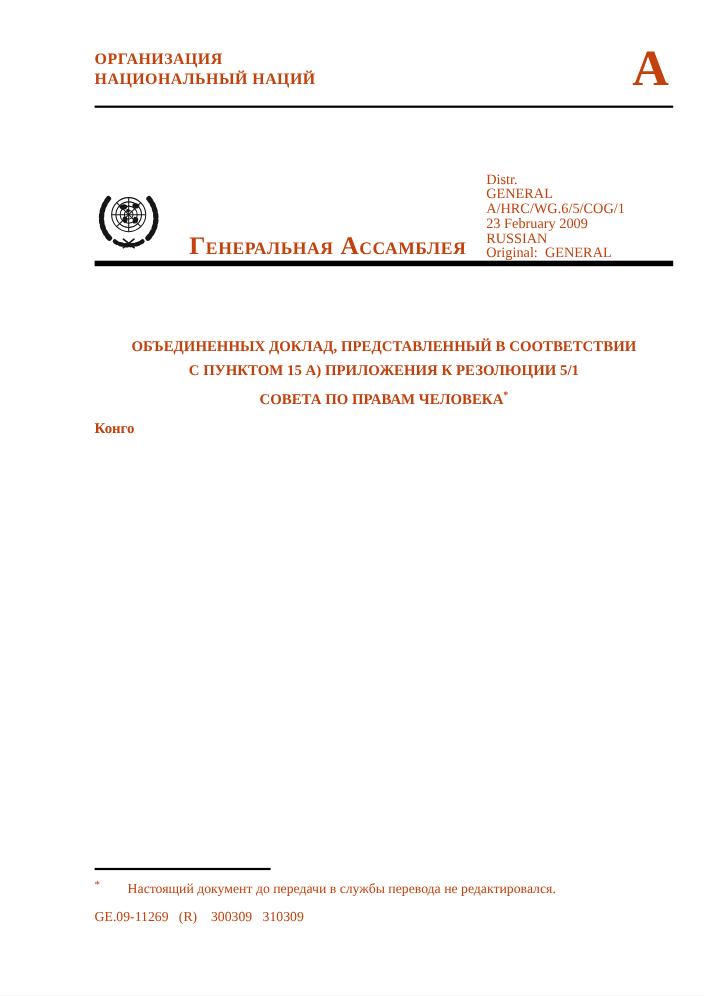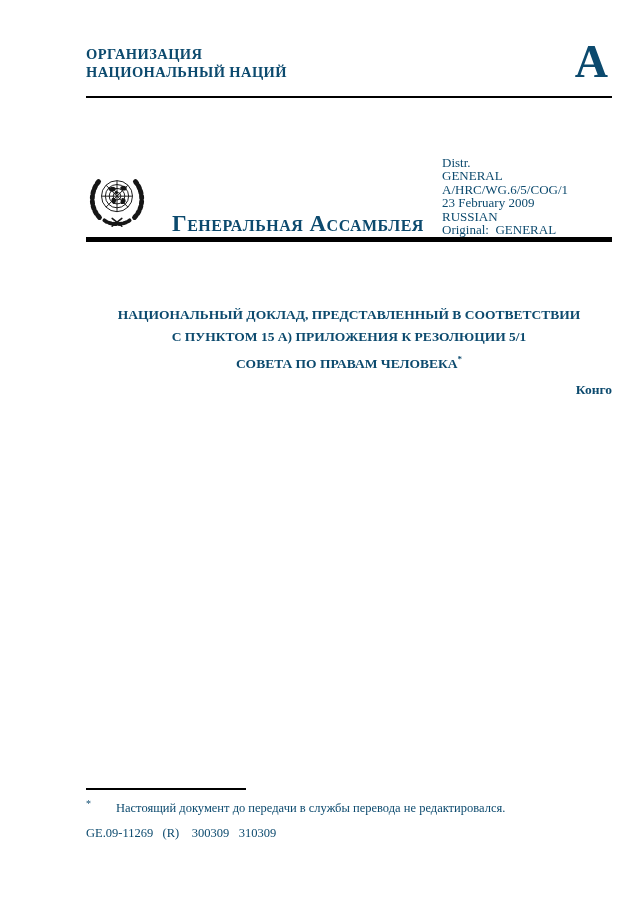--- a/index.html
+++ b/index.html
@@ -2,21 +2,21 @@
 <html><head>
 <meta charset="utf-8">
 <style>
   * { margin: 0; padding: 0; box-sizing: border-box; }
   html, body { background: #e8e8e8; }
   .page {
     width: 640px;
     height: 905px;
     margin: 0 auto;
     background: #ffffff;
-    color: #0c4a6e;
+    color: #c2410c;
     font-family: "Liberation Serif", "DejaVu Serif", serif;
     display: flex;
     flex-direction: column;
     padding: 44px 28px 64px 86px;
   }
 
   
   .top-header {
     display: flex;
     justify-content: space-between;
@@ -80,21 +80,21 @@
   .title-block {
     margin-top: 62px;
     text-align: center;
     font-weight: bold;
     font-size: 13.5px;
     line-height: 22px;
   }
   .title-block sup { font-size: 9px; }
   .country {
     margin-top: 8px;
-    text-align: right;
+    text-align: left;
     font-weight: bold;
     font-size: 13.5px;
   }
 
   .spacer { flex: 1; }
 
   
   .fn-rule {
     width: 160px;
     height: 2px;
@@ -168,21 +168,21 @@
       <div>23 February 2009</div>
       <div class="gap">RUSSIAN</div>
       <div class="pre">Original:  GENERAL</div>
     </div>
   </section>
 
   <div class="rule-thick"></div>
 
 
   <section class="title-block">
-    <div>НАЦИОНАЛЬНЫЙ ДОКЛАД, ПРЕДСТАВЛЕННЫЙ В СООТВЕТСТВИИ</div>
+    <div>ОБЪЕДИНЕННЫХ ДОКЛАД, ПРЕДСТАВЛЕННЫЙ В СООТВЕТСТВИИ</div>
     <div>С ПУНКТОМ 15 А) ПРИЛОЖЕНИЯ К РЕЗОЛЮЦИИ 5/1</div>
     <div><span>СОВЕТА ПО ПРАВАМ ЧЕЛОВЕКА</span><sup>*</sup></div>
   </section>
 
   <div class="country">Конго</div>
 
   <div class="spacer"></div>
 
   <footer>
     <div class="fn-rule"></div>

